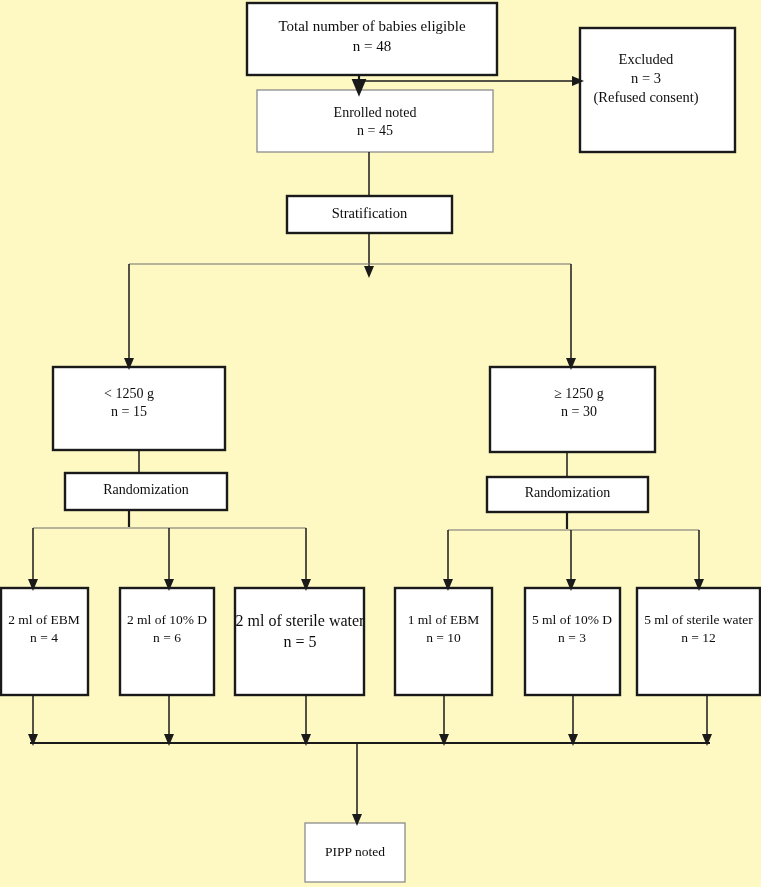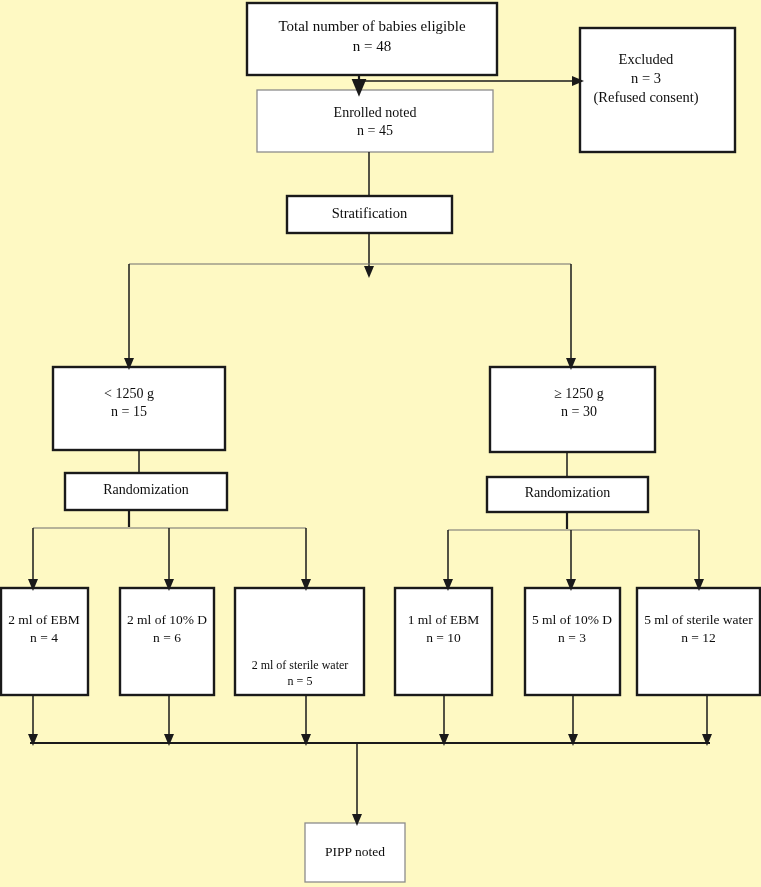--- a/index.html
+++ b/index.html
@@ -169,21 +169,21 @@
   <div class="node-text" style="left:-6px; top:611px; width:100px; font-size:13.5px;">
     <span class="line">2 ml of  EBM</span>
     <span class="line">n = 4</span>
   </div>
 
   <div class="node-text" style="left:115px; top:611px; width:104px; font-size:13.5px;">
     <span class="line">2 ml of 10% D</span>
     <span class="line">n = 6</span>
   </div>
 
-  <div class="node-text" style="left:232px; top:611px; width:136px; font-size:12px;margin-top:47px;">
+  <div class="node-text" style="left:232px; top:611px; width:136px; font-size:16px;">
     <span class="line">2 ml of sterile water</span>
     <span class="line">n = 5</span>
   </div>
 
   <div class="node-text" style="left:391px; top:611px; width:105px; font-size:13.5px;">
     <span class="line">1 ml of EBM</span>
     <span class="line">n = 10</span>
   </div>
 
   <div class="node-text" style="left:520px; top:611px; width:104px; font-size:13.5px;">

